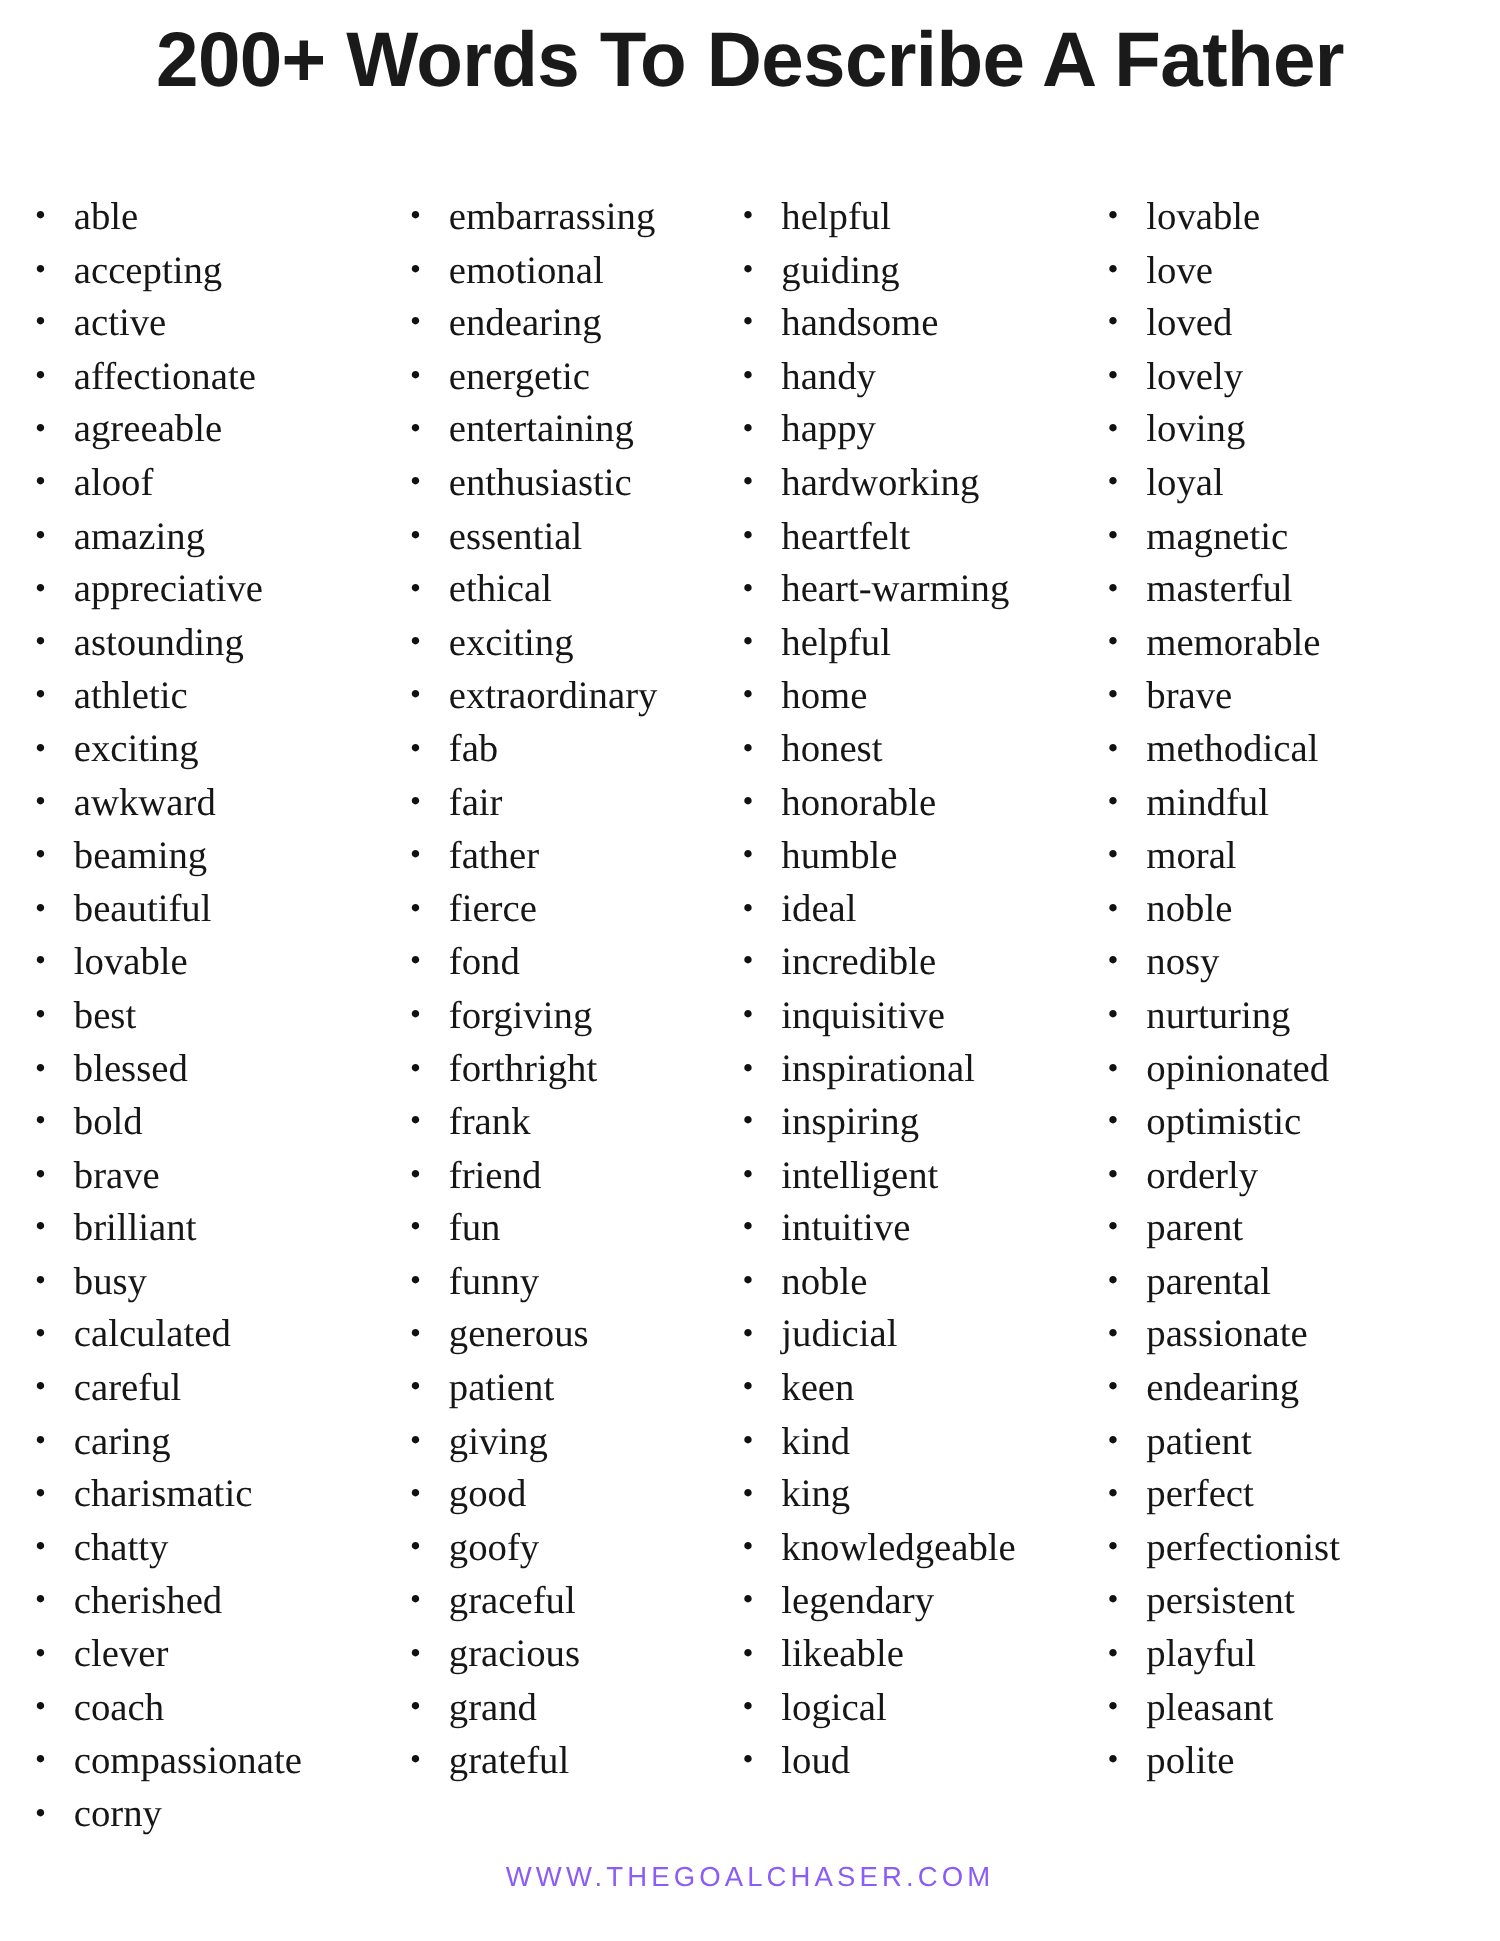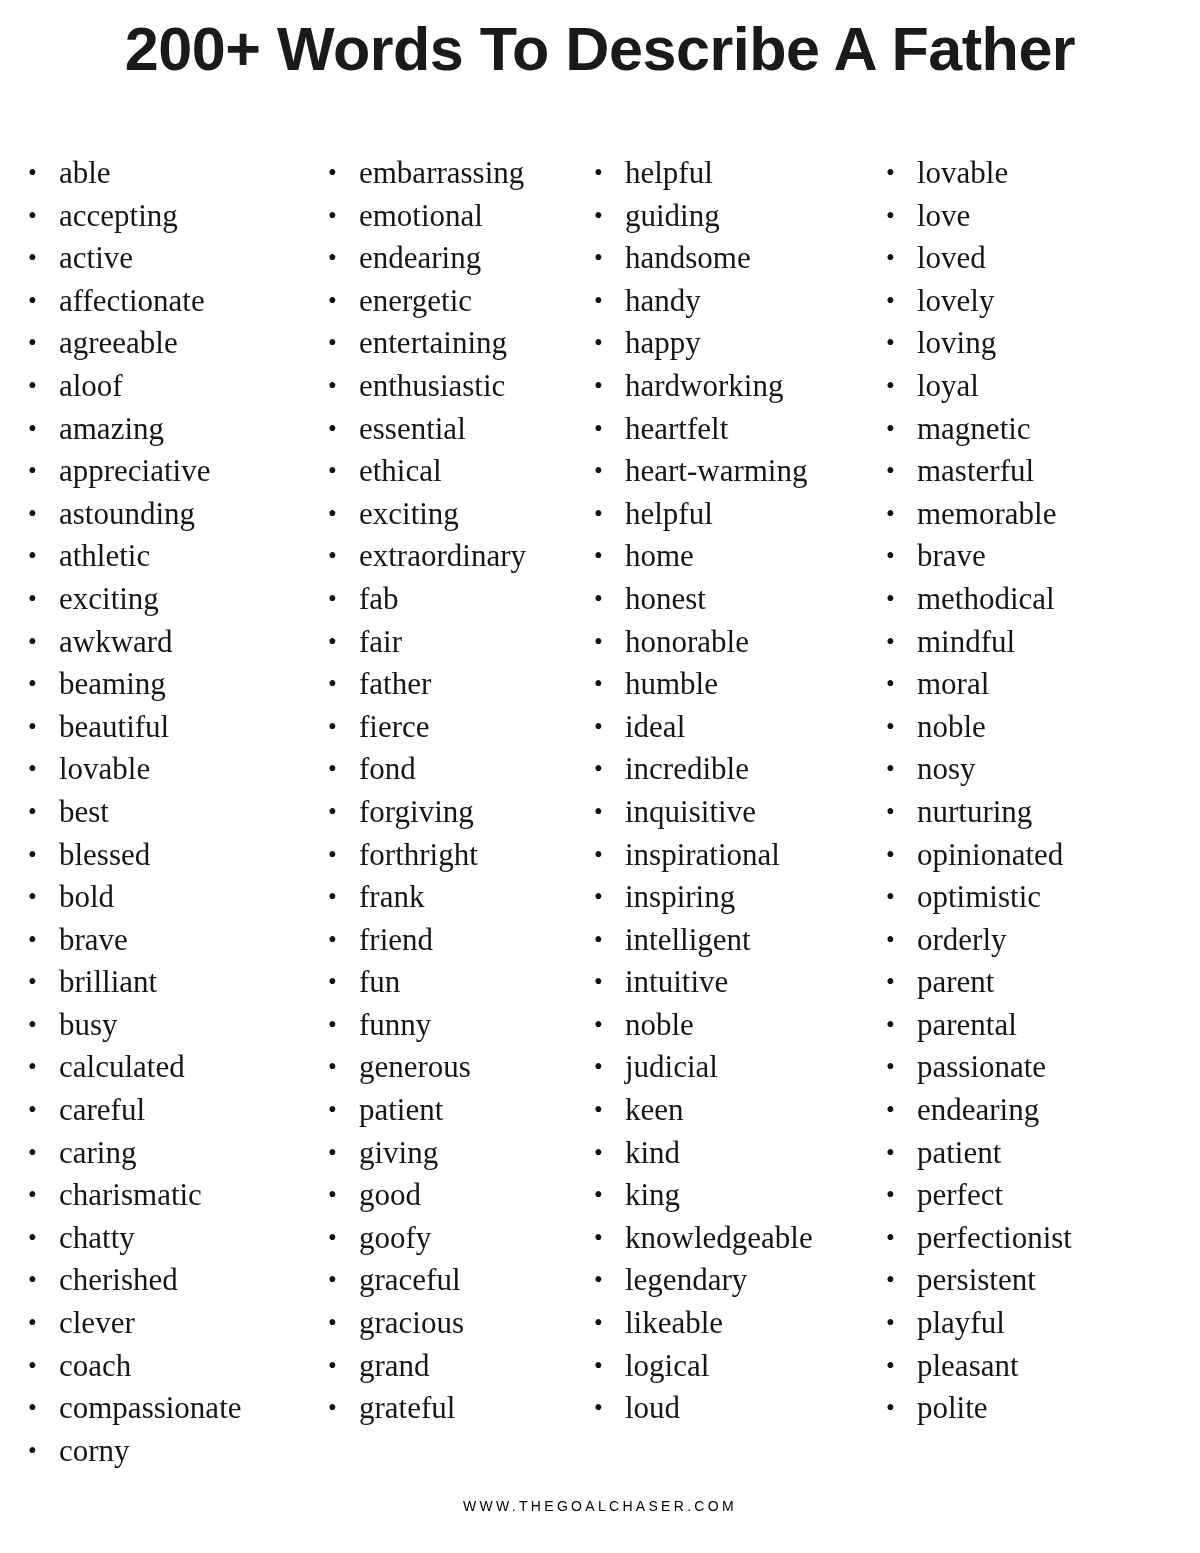--- a/index.html
+++ b/index.html
@@ -101,23 +101,23 @@
   .footer {
     position: absolute;
     bottom: 38px;
     left: 0;
     width: 1200px;
     text-align: center;
   }
 
   .footer-url {
     font-family: "Liberation Sans", "DejaVu Sans", sans-serif;
-    font-size: 14px;
+    font-size: 22px;
     letter-spacing: 3.3px;
-    color: #000000;
+    color: #8b5cf6;
     font-weight: 400;
     margin-top: 19px;
   }
 </style>
 </head>
 <body>
 
 <div class="page">
 
   <div class="title-wrap">

